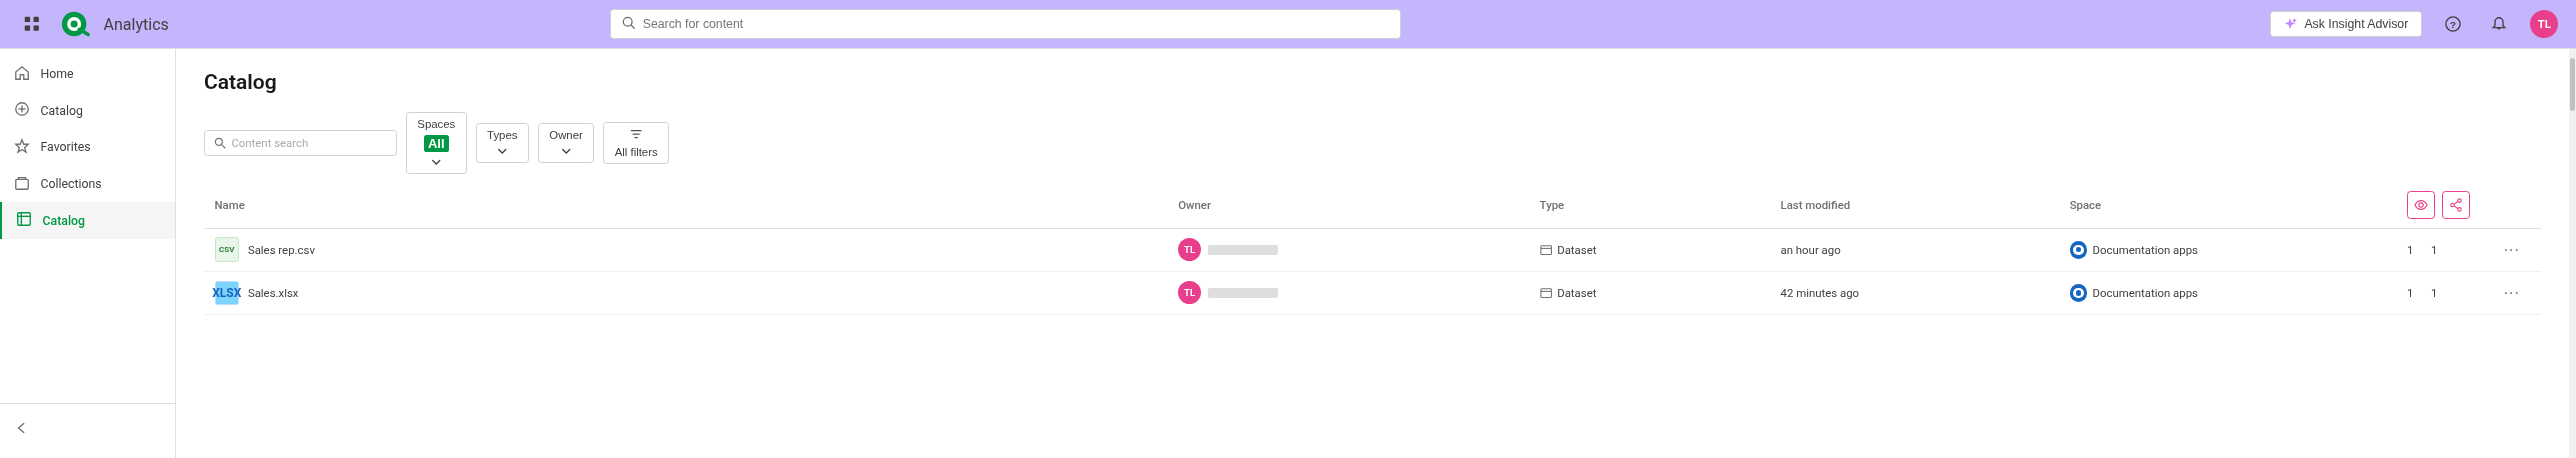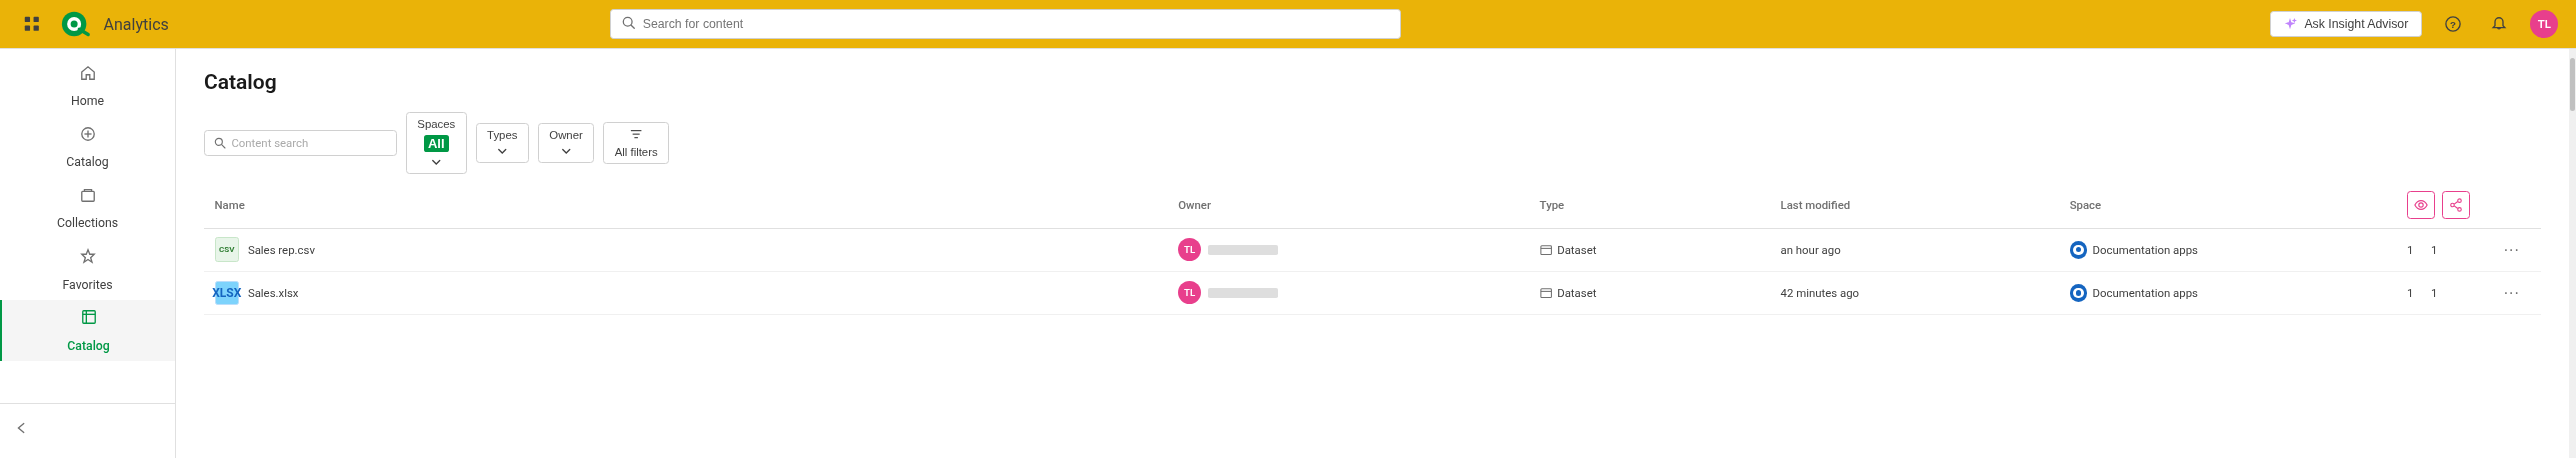--- a/index.html
+++ b/index.html
@@ -2,21 +2,21 @@
 <html style="font-size:14px"><head>
   <meta charset="utf-8">
   <style>
     * { box-sizing: border-box; margin: 0; padding: 0; }
     body { font-family: -apple-system, BlinkMacSystemFont, 'Segoe UI', Roboto, sans-serif; background: #fff; color: #1a1a1a; font-size: 12.3px; overflow: hidden; }
 
     .app-container { display: flex; flex-direction: column; height: 459px; width: 2576px; }
 
     
     .top-nav {
-      display: flex; align-items: center; height: 49px; background: #eab308;
+      display: flex; align-items: center; height: 49px; background: #c4b5fd;
       border-bottom: 0.9px solid #e0e0e0; padding: 0 17.6px; gap: 14px; flex-shrink: 0;
     }
     .qlik-logo { display: flex; align-items: center; gap: 7px; cursor: pointer; }
     .qlik-logo svg { width: 37px; height: 28px; }
     .nav-brand-name { font-size: 16px; color: #404040; font-weight: 400; }
     .search-bar-container { flex: 1; max-width: 791px; margin: 0 auto; }
     .search-bar {
       display: flex; align-items: center; gap: 7px;
       border: 0.9px solid #d0d0d0; border-radius: 3.5px; padding: 5.3px 10.5px;
       background: #fff; width: 100%;
@@ -36,21 +36,21 @@
     .main-layout { display: flex; flex: 1; overflow: hidden; }
 
     
     .sidebar {
       width: 176px; background: #fff; border-right: 0.9px solid #e0e0e0;
       display: flex; flex-direction: column; flex-shrink: 0; padding: 7px 0;
     }
     .sidebar-item {
       display: flex; align-items: center; gap: 10.5px;
       padding: 8.8px 14px; cursor: pointer; color: #404040; font-size: 12.3px;
-      border-radius: 0; transition: background 0.15s; flex-direction: column;
+      border-radius: 0; transition: background 0.15s;
     }
     .sidebar-item.active { background: #f5f5f5; color: #009845; font-weight: 500; border-left: 2.6px solid #009845; }
     .sidebar-item.active .sidebar-icon { color: #009845; }
     .sidebar-icon { color: #707070; flex-shrink: 0; }
     .sidebar-bottom { margin-top: auto; padding: 7px 0; border-top: 0.9px solid #e0e0e0; }
     .sidebar-collapse { display: flex; align-items: center; gap: 10.5px; padding: 8.8px 14px; cursor: pointer; color: #707070; }
 
     
     .content-area { flex: 1; overflow-y: auto; background: #fff; padding: 21px 28px; }
     .page-title { font-size: 21px; font-weight: 600; color: #1a1a1a; margin-bottom: 17.6px; }
@@ -206,34 +206,34 @@
             <line x1="9" y1="5" x2="9" y2="13" stroke="#707070" stroke-width="1.5"></line>
             <line x1="5" y1="9" x2="13" y2="9" stroke="#707070" stroke-width="1.5"></line>
           </svg>
         </span>
         <span>Catalog</span>
       </div>
 
       <div class="sidebar-item">
         <span class="sidebar-icon">
           <svg width="16" height="16" viewBox="0 0 18 18" fill="none">
+            <path d="M9 2 L11 7 L16 7 L12 11 L13.5 16 L9 13 L4.5 16 L6 11 L2 7 L7 7 Z" stroke="#707070" stroke-width="1.5" fill="none"></path>
+          </svg>
+        </span>
+        <span>Favorites</span>
+      </div>
+
+      <div class="sidebar-item">
+        <span class="sidebar-icon">
+          <svg width="16" height="16" viewBox="0 0 18 18" fill="none">
             <rect x="2" y="5" width="14" height="11" rx="1" stroke="#707070" stroke-width="1.5" fill="none"></rect>
             <path d="M5 5 L5 3 L13 3 L13 5" stroke="#707070" stroke-width="1.5" fill="none"></path>
           </svg>
         </span>
         <span>Collections</span>
-      </div>
-
-      <div class="sidebar-item">
-        <span class="sidebar-icon">
-          <svg width="16" height="16" viewBox="0 0 18 18" fill="none">
-            <path d="M9 2 L11 7 L16 7 L12 11 L13.5 16 L9 13 L4.5 16 L6 11 L2 7 L7 7 Z" stroke="#707070" stroke-width="1.5" fill="none"></path>
-          </svg>
-        </span>
-        <span>Favorites</span>
       </div>
 
       <div class="sidebar-item active">
         <span class="sidebar-icon">
           <svg width="16" height="16" viewBox="0 0 18 18" fill="none">
             <rect x="2" y="2" width="14" height="14" rx="1" stroke="#009845" stroke-width="1.5" fill="none"></rect>
             <line x1="2" y1="6" x2="16" y2="6" stroke="#009845" stroke-width="1.5"></line>
             <line x1="6" y1="2" x2="6" y2="16" stroke="#009845" stroke-width="1.5"></line>
           </svg>
         </span>

